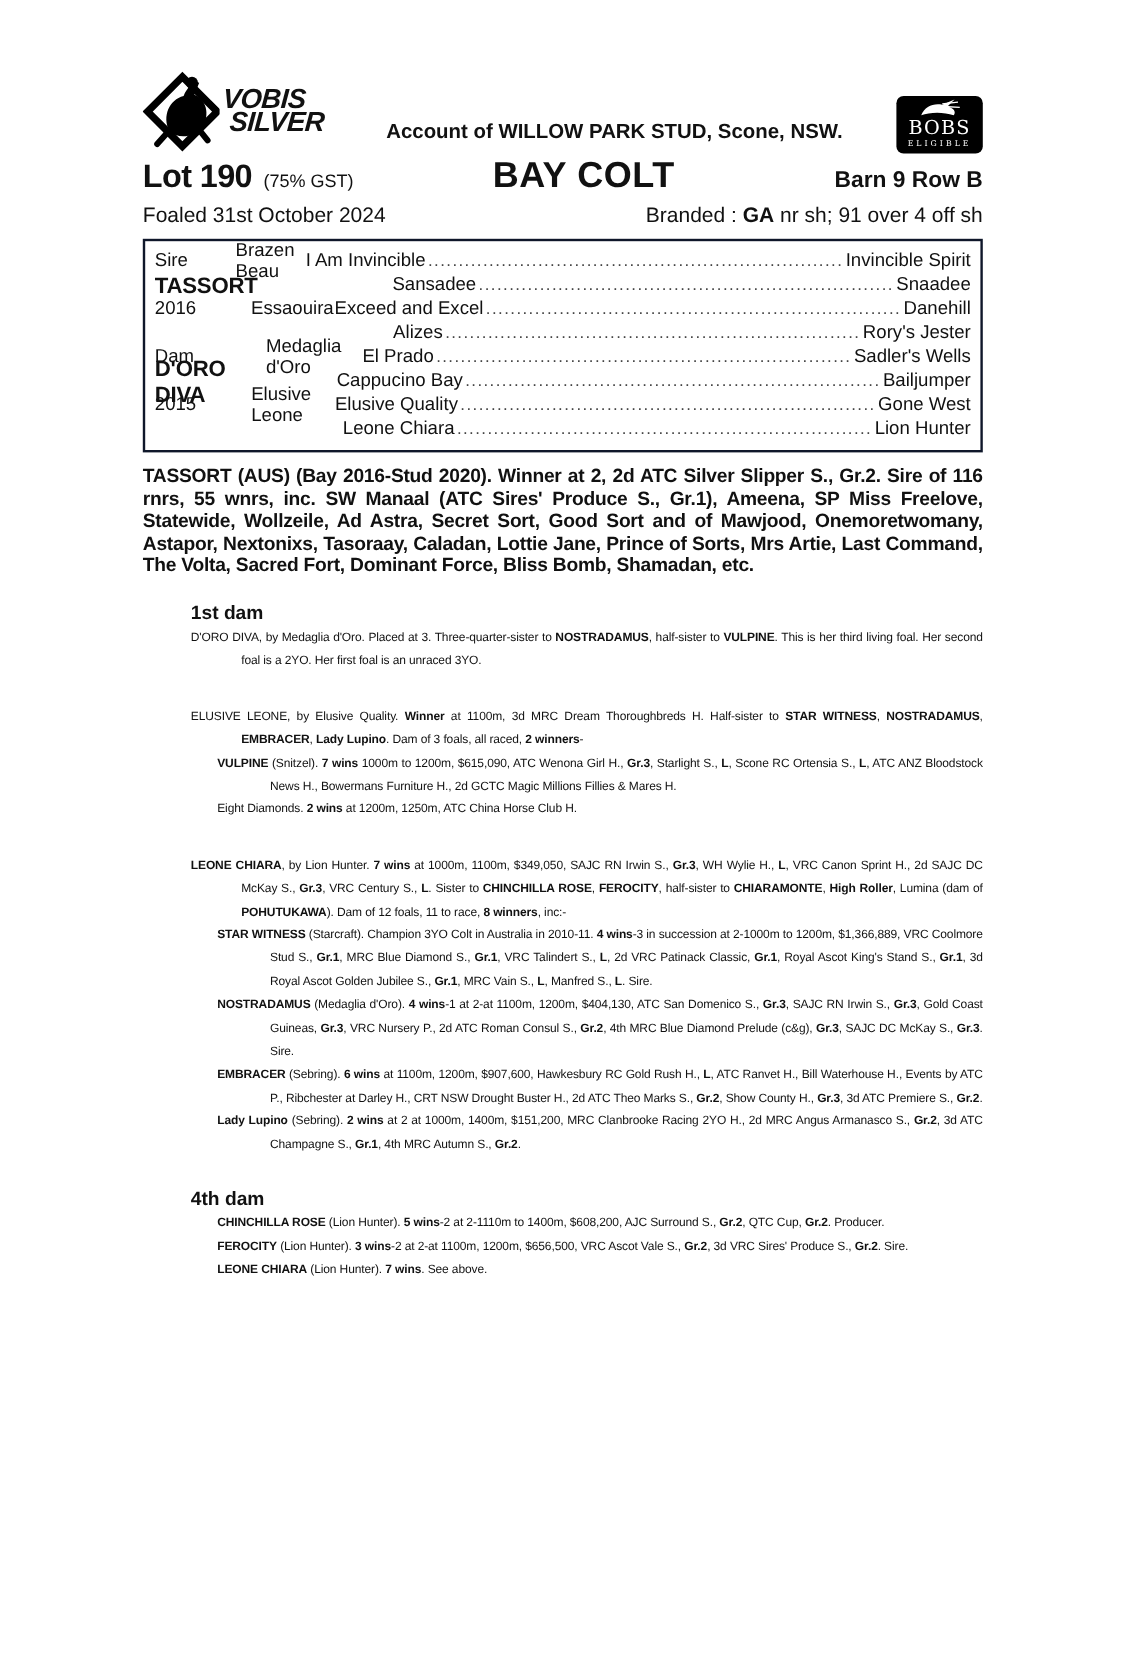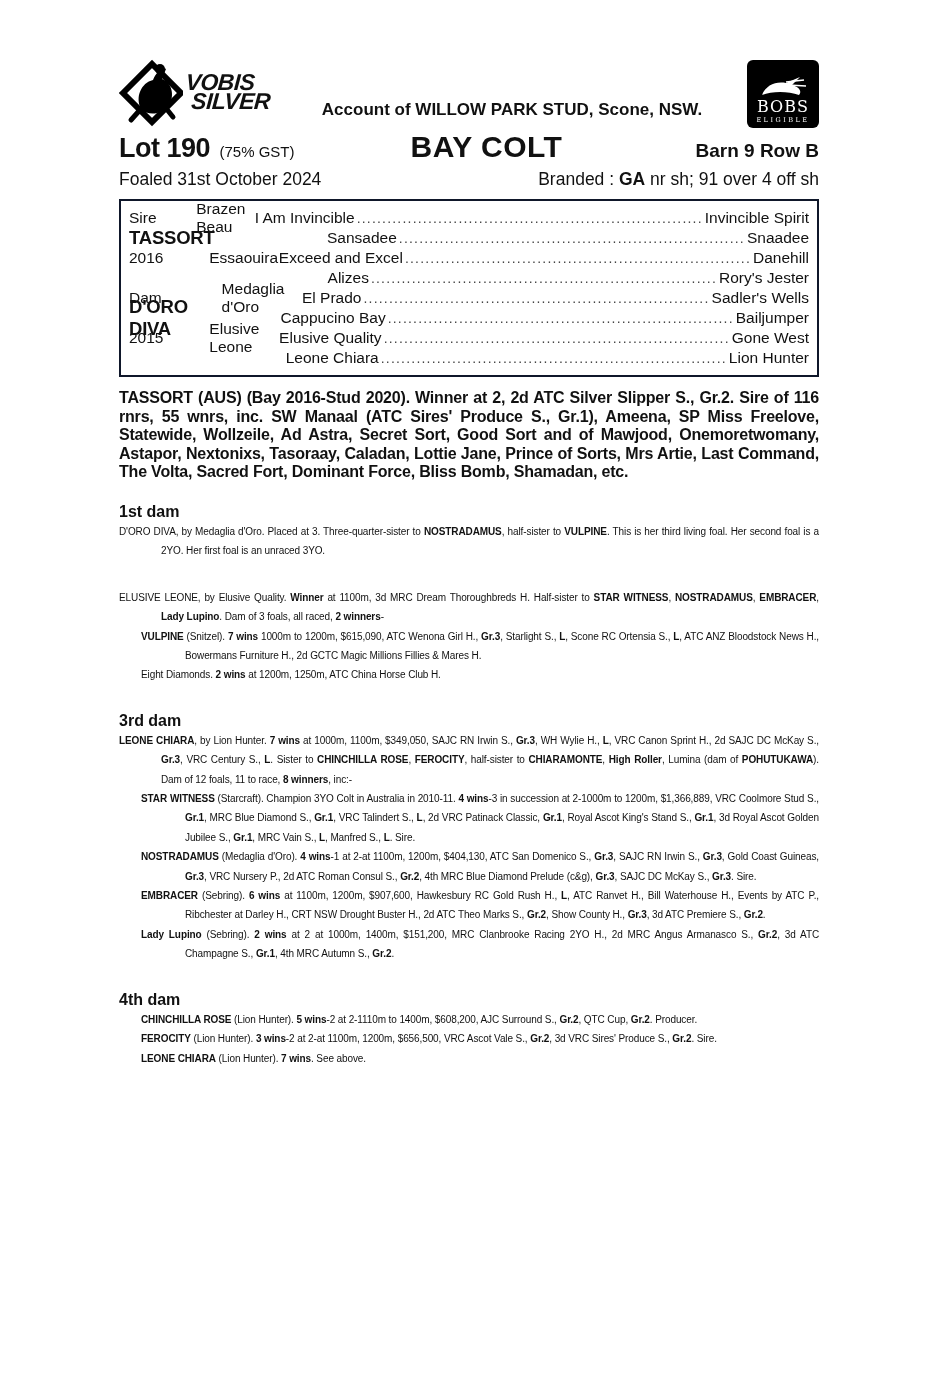--- a/index.html
+++ b/index.html
@@ -10,21 +10,21 @@
   }
   .page { width: 700px; margin-left: 119px; padding-top: 56px; }
 
   
   .header-row { display: flex; align-items: flex-end; }
   .vobis-logo { width: 158px; height: 72px; display: flex; align-items: center; }
   .vobis-text { font-style: italic; font-weight: bold; font-size: 23px; line-height: 19px;
                 letter-spacing: -0.5px; transform: skewX(-4deg); margin-left: 2px; }
   .vobis-text .l2 { display: block; margin-left: 7px; }
   .account { flex: 1; text-align: center; font-weight: bold; font-size: 17px; padding-bottom: 8px; white-space: nowrap; }
-  .bobs-badge { width: 72px; height: 68px; background: #000; color: #fff; border-radius: 6px;
+  .bobs-badge { width: 72px; height: 48px; background: #000; color: #fff; border-radius: 6px;
                 display: flex; flex-direction: column; align-items: center; justify-content: flex-end;
                 padding-bottom: 4px; box-sizing: border-box; }
   .bobs-title { font-family: "DejaVu Serif", "Liberation Serif", serif; font-size: 16px; letter-spacing: 1px; line-height: 15px; }
   .bobs-sub { font-family: "DejaVu Serif", "Liberation Serif", serif; font-size: 6.5px; letter-spacing: 2.5px; margin-top: 2px; }
 
   .lot-row { display: flex; align-items: baseline; margin-top: 2px; }
   .lot-left { width: 235px; white-space: nowrap; }
   .lot-label { font-size: 27px; font-weight: bold; letter-spacing: -0.5px; }
   .gst { font-size: 15px; margin-left: 5px; }
   .horse-title { flex: 1; text-align: center; font-size: 30px; font-weight: bold; letter-spacing: 0.5px; }
@@ -39,21 +39,21 @@
   .ped-c1 { width: 205px; }
   .ped-c2 { width: 178px; }
   .ped-c3 { flex: 1; display: flex; align-items: baseline; }
   .ped-big { font-weight: bold; font-size: 18.5px; letter-spacing: -0.2px; }
   .gp-name, .ggp-name { white-space: nowrap; }
   .dots { flex: 1; overflow: hidden; white-space: nowrap; color: #444; font-size: 14px; letter-spacing: 1.2px; padding: 0 2px; }
 
   
   .sire-note { margin-top: 12px; font-weight: bold; font-size: 16px; line-height: 18.6px;
                text-align: justify; letter-spacing: -0.2px; }
-  .section { margin-top: 27px; }
+  .section { margin-top: 27px; margin-left: 40px; }
   .section.first { margin-top: 21px; }
   .sec-heading { font-size: 16px; font-weight: bold; margin: 0 0 1px 0; }
   .section p { margin: 0; font-size: 10px; line-height: 19.4px; text-align: justify; letter-spacing: -0.1px; }
   .p-dam { padding-left: 42px; text-indent: -42px; }
   .p-entry { padding-left: 66px; text-indent: -44px; }
   .section p b { font-weight: bold; }
 </style>
 </head>
 <body>
 
@@ -179,21 +179,20 @@
     <p class="p-dam"><span>D'ORO DIVA, by Medaglia d'Oro. Placed at 3. Three-quarter-sister to </span><b>NOSTRADAMUS</b><span>, half-sister to </span><b>VULPINE</b><span>. This is her third living foal. Her second foal is a 2YO. Her first foal is an unraced 3YO.</span></p>
   </div>
 
   <div class="section">
     <p class="p-dam"><span>ELUSIVE LEONE, by Elusive Quality. </span><b>Winner</b><span> at 1100m, 3d MRC Dream Thoroughbreds H. Half-sister to </span><b>STAR WITNESS</b><span>, </span><b>NOSTRADAMUS</b><span>, </span><b>EMBRACER</b><span>, </span><b>Lady Lupino</b><span>. Dam of 3 foals, all raced, </span><b>2 winners</b><span>-</span></p>
     <p class="p-entry"><b>VULPINE</b><span> (Snitzel). </span><b>7 wins</b><span> 1000m to 1200m, $615,090, ATC Wenona Girl H., </span><b>Gr.3</b><span>, Starlight S., </span><b>L</b><span>, Scone RC Ortensia S., </span><b>L</b><span>, ATC ANZ Bloodstock News H., Bowermans Furniture H., 2d GCTC Magic Millions Fillies &amp; Mares H.</span></p>
     <p class="p-entry"><span>Eight Diamonds. </span><b>2 wins</b><span> at 1200m, 1250m, ATC China Horse Club H.</span></p>
   </div>
 
   <div class="section">
-    <div class="sec-heading">3rd dam</div>
     <p class="p-dam"><b>LEONE CHIARA</b><span>, by Lion Hunter. </span><b>7 wins</b><span> at 1000m, 1100m, $349,050, SAJC RN Irwin S., </span><b>Gr.3</b><span>, WH Wylie H., </span><b>L</b><span>, VRC Canon Sprint H., 2d SAJC DC McKay S., </span><b>Gr.3</b><span>, VRC Century S., </span><b>L</b><span>. Sister to </span><b>CHINCHILLA ROSE</b><span>, </span><b>FEROCITY</b><span>, half-sister to </span><b>CHIARAMONTE</b><span>, </span><b>High Roller</b><span>, Lumina (dam of </span><b>POHUTUKAWA</b><span>). Dam of 12 foals, 11 to race, </span><b>8 winners</b><span>, inc:-</span></p>
     <p class="p-entry"><b>STAR WITNESS</b><span> (Starcraft). Champion 3YO Colt in Australia in 2010-11. </span><b>4 wins</b><span>-3 in succession at 2-1000m to 1200m, $1,366,889, VRC Coolmore Stud S., </span><b>Gr.1</b><span>, MRC Blue Diamond S., </span><b>Gr.1</b><span>, VRC Talindert S., </span><b>L</b><span>, 2d VRC Patinack Classic, </span><b>Gr.1</b><span>, Royal Ascot King's Stand S., </span><b>Gr.1</b><span>, 3d Royal Ascot Golden Jubilee S., </span><b>Gr.1</b><span>, MRC Vain S., </span><b>L</b><span>, Manfred S., </span><b>L</b><span>. Sire.</span></p>
     <p class="p-entry"><b>NOSTRADAMUS</b><span> (Medaglia d'Oro). </span><b>4 wins</b><span>-1 at 2-at 1100m, 1200m, $404,130, ATC San Domenico S., </span><b>Gr.3</b><span>, SAJC RN Irwin S., </span><b>Gr.3</b><span>, Gold Coast Guineas, </span><b>Gr.3</b><span>, VRC Nursery P., 2d ATC Roman Consul S., </span><b>Gr.2</b><span>, 4th MRC Blue Diamond Prelude (c&amp;g), </span><b>Gr.3</b><span>, SAJC DC McKay S., </span><b>Gr.3</b><span>. Sire.</span></p>
     <p class="p-entry"><b>EMBRACER</b><span> (Sebring). </span><b>6 wins</b><span> at 1100m, 1200m, $907,600, Hawkesbury RC Gold Rush H., </span><b>L</b><span>, ATC Ranvet H., Bill Waterhouse H., Events by ATC P., Ribchester at Darley H., CRT NSW Drought Buster H., 2d ATC Theo Marks S., </span><b>Gr.2</b><span>, Show County H., </span><b>Gr.3</b><span>, 3d ATC Premiere S., </span><b>Gr.2</b><span>.</span></p>
     <p class="p-entry"><b>Lady Lupino</b><span> (Sebring). </span><b>2 wins</b><span> at 2 at 1000m, 1400m, $151,200, MRC Clanbrooke Racing 2YO H., 2d MRC Angus Armanasco S., </span><b>Gr.2</b><span>, 3d ATC Champagne S., </span><b>Gr.1</b><span>, 4th MRC Autumn S., </span><b>Gr.2</b><span>.</span></p>
   </div>
 
   <div class="section">
     <div class="sec-heading">4th dam</div>
     <p class="p-entry"><b>CHINCHILLA ROSE</b><span> (Lion Hunter). </span><b>5 wins</b><span>-2 at 2-1110m to 1400m, $608,200, AJC Surround S., </span><b>Gr.2</b><span>, QTC Cup, </span><b>Gr.2</b><span>. Producer.</span></p>

